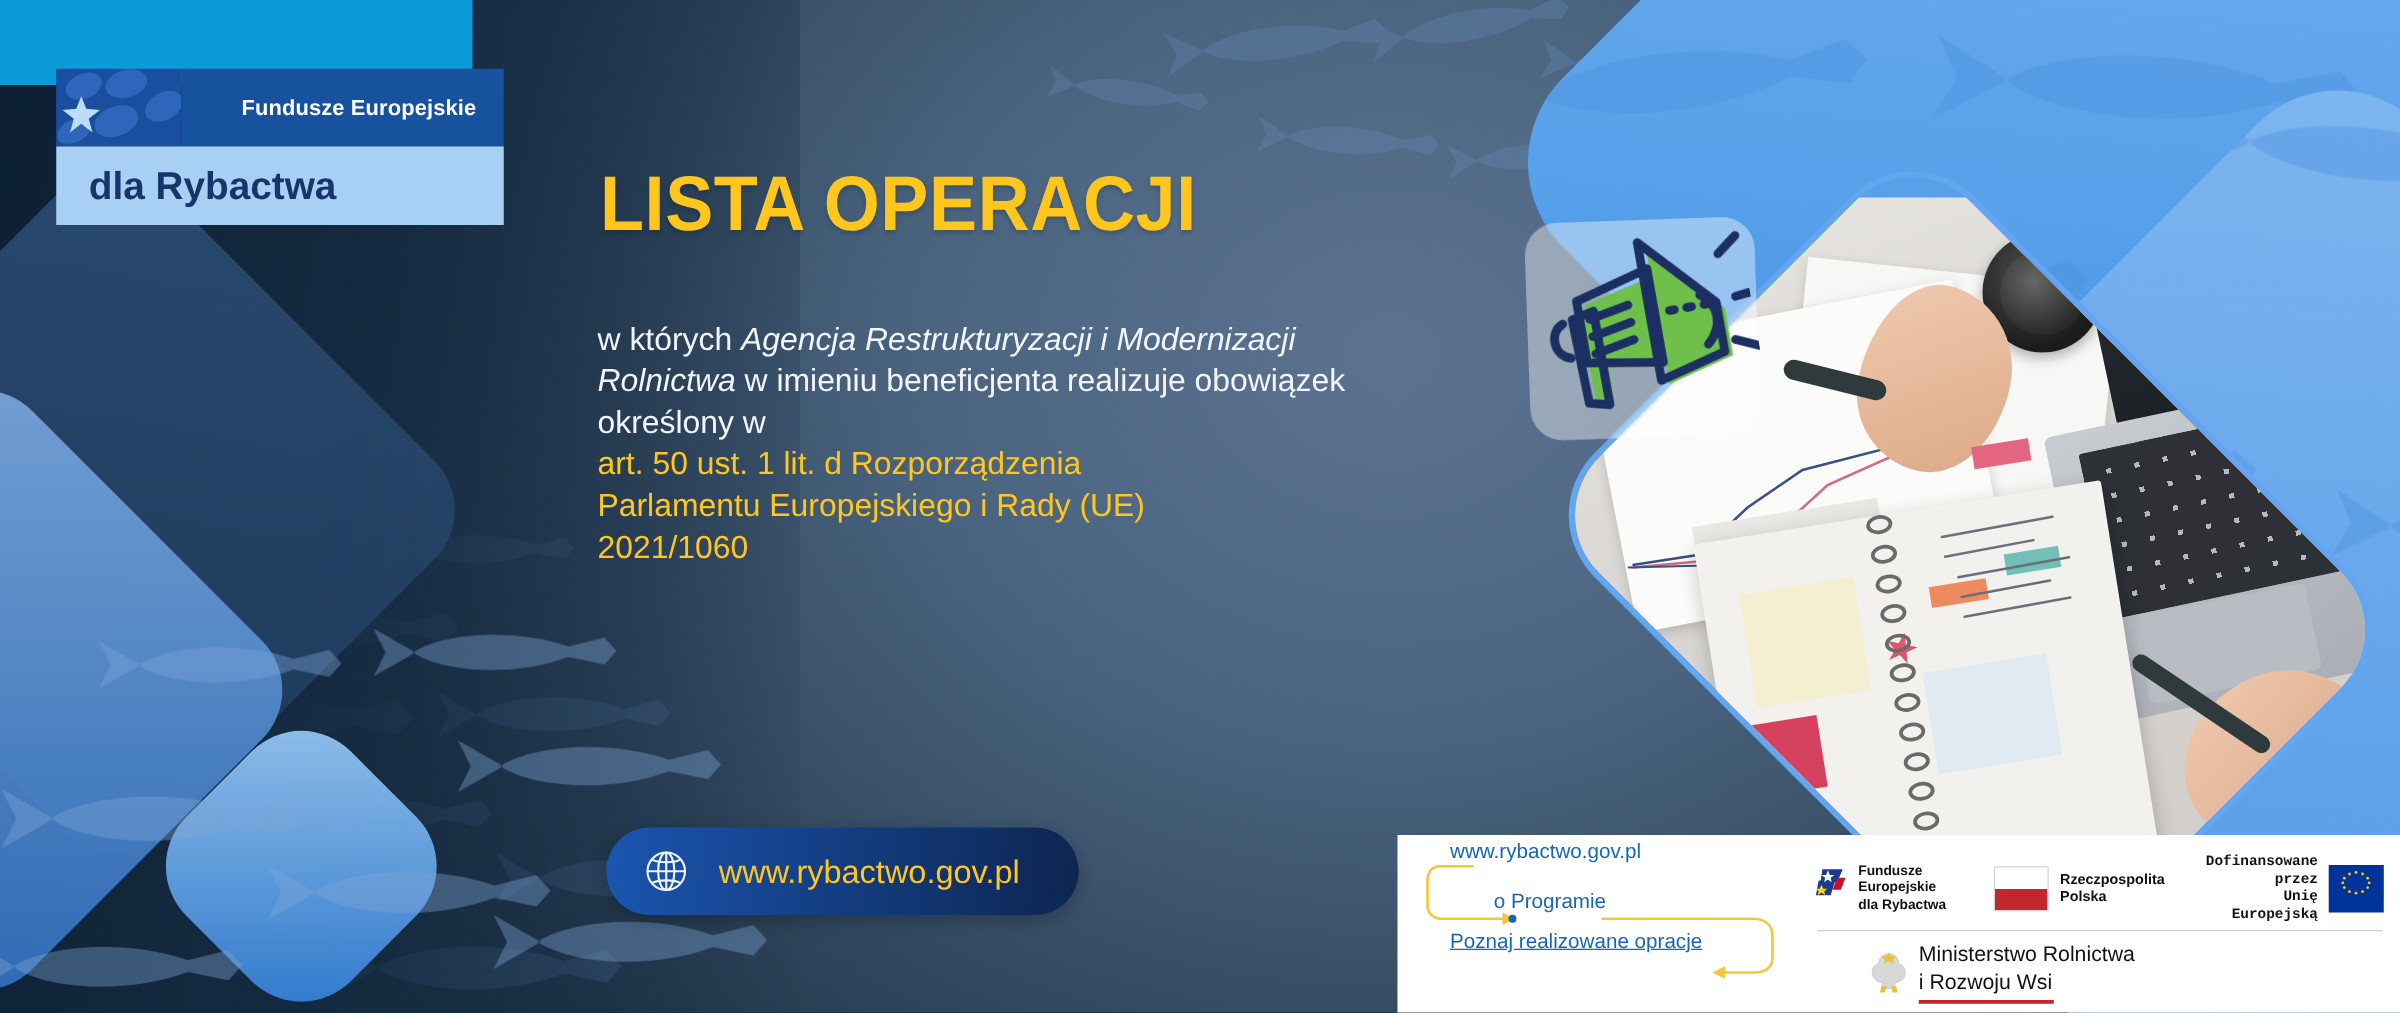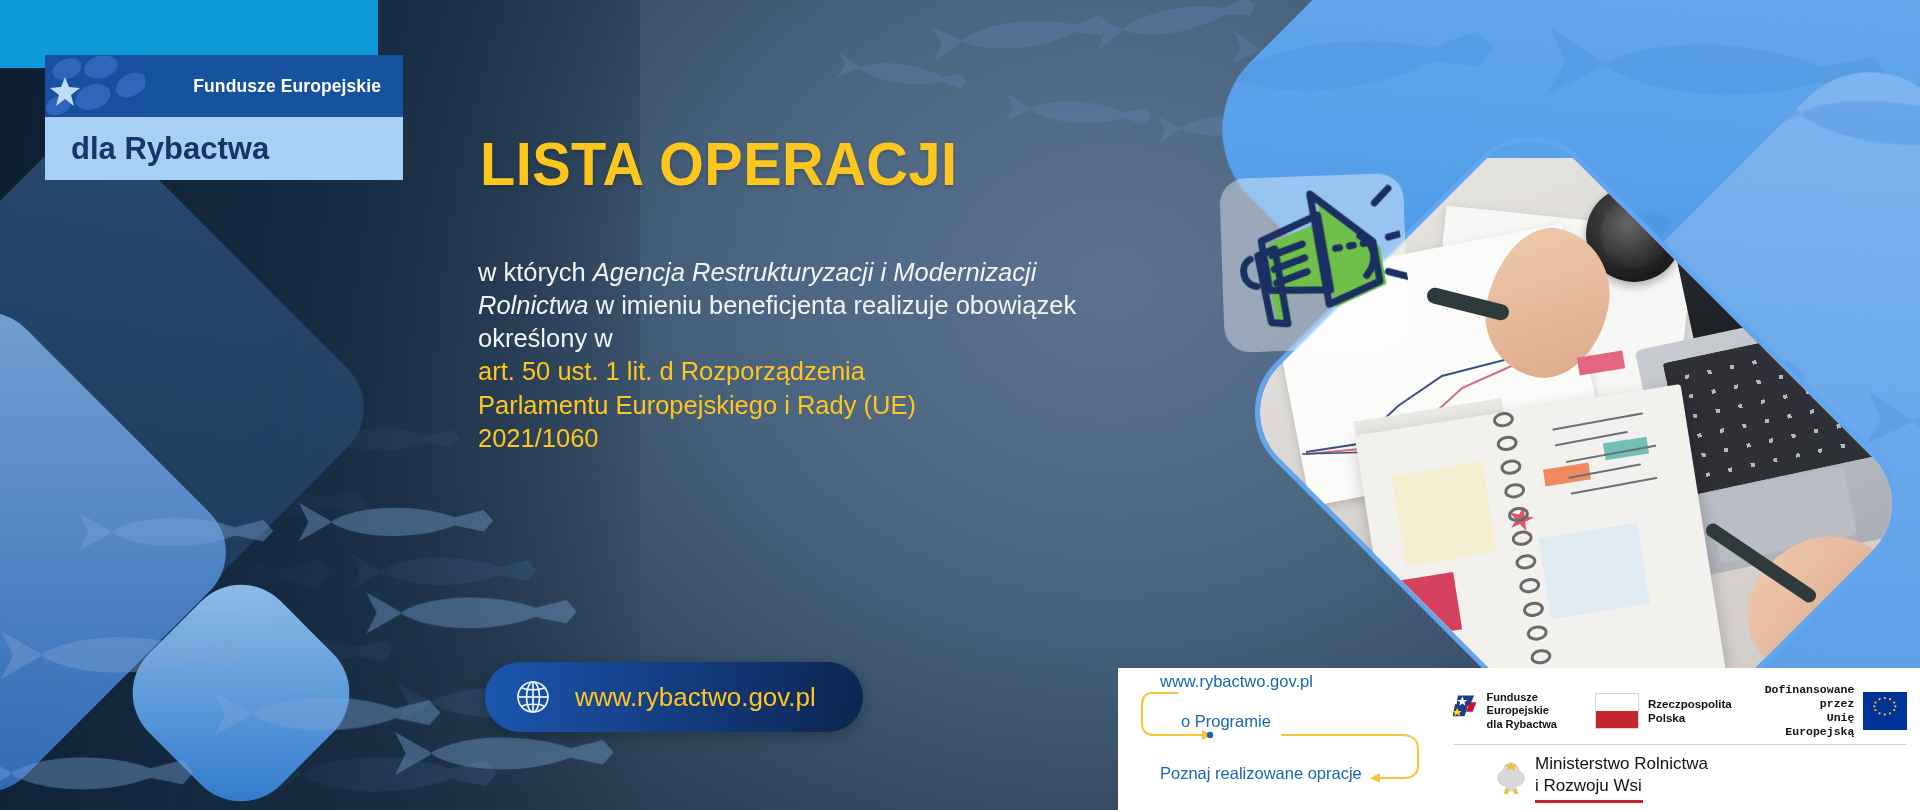--- a/index.html
+++ b/index.html
@@ -152,22 +152,22 @@
   .url-pill .u-text{color:#FFC61E;font-size:26px;}
 
   
   .footer{
     position:absolute;left:1118px;top:668px;width:802px;height:142px;
     background:#ffffff;
   }
   .flow{position:absolute;left:16px;top:12px;width:300px;height:118px;}
   .flow-txt{position:absolute;color:#1667b3;font-size:16.5px;white-space:nowrap;}
   .flow-a{left:42px;top:4px;}
-  .flow-b{left:63px;top:44px;}
-  .flow-c{left:42px;top:96px;}
+  .flow-b{left:77px;top:44px;}
+  .flow-c{left:42px;top:76px;text-decoration:underline;}
 
   .logo-row{position:absolute;left:334px;top:14px;width:455px;height:58px;display:flex;align-items:center;gap:0;}
   .logo-div{position:absolute;left:336px;top:76px;width:452px;height:1px;background:#cfcfcf;}
   .logo-row2{position:absolute;left:376px;top:84px;width:420px;height:52px;display:flex;align-items:center;gap:40px;}
 
   .fe-sm{display:flex;align-items:center;gap:8px;}
   .fe-sm-mark{width:36px;height:34px;position:relative;}
   .fe-sm-txt{font-size:11px;line-height:1.22;color:#111;font-weight:bold;}
   .pl-flag{width:58px;height:36px;border:1px solid #d5d5d5;box-sizing:border-box;
     background:linear-gradient(to bottom,#fff 0 50%,#c1272d 50% 100%);margin-left:22px;}

